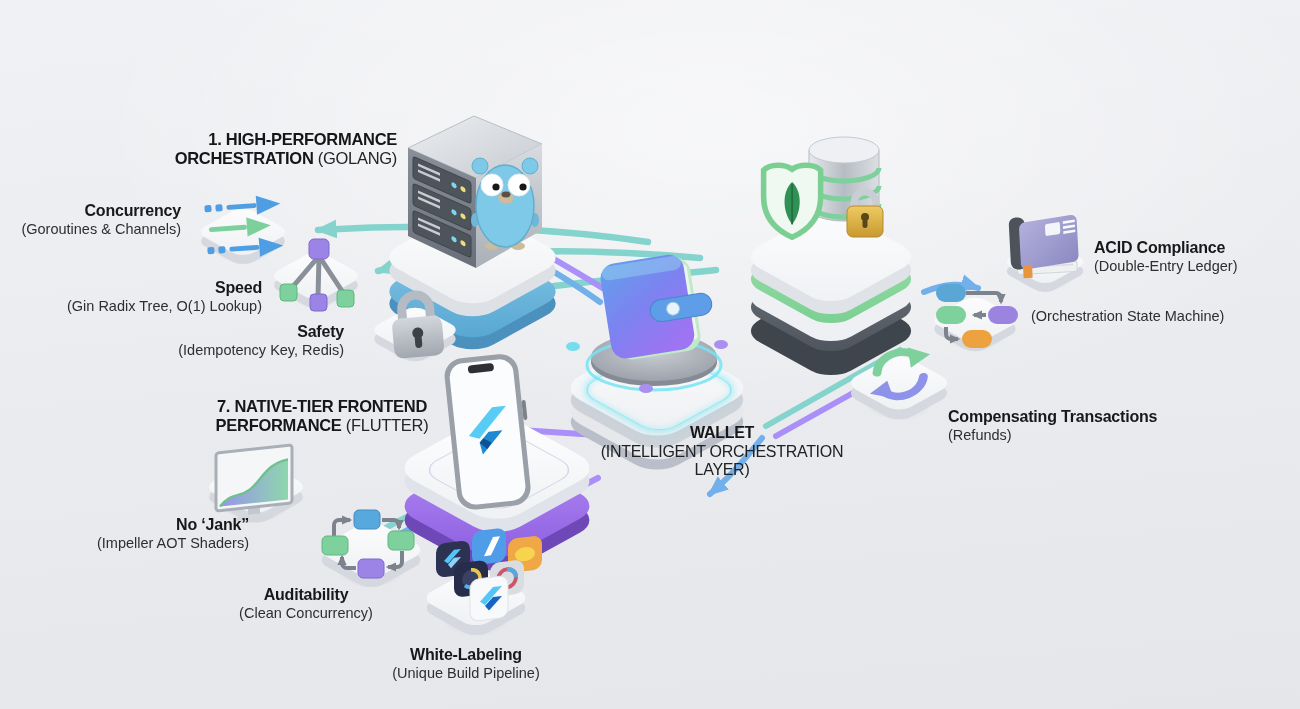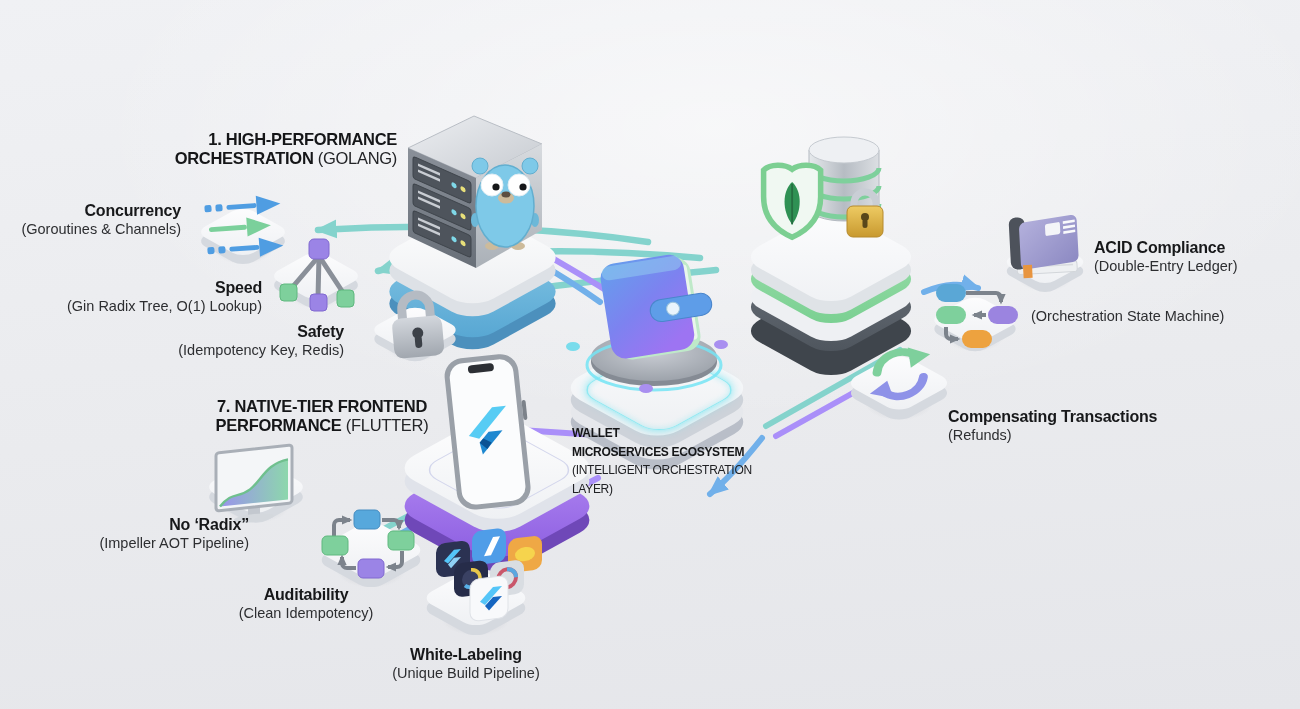--- a/index.html
+++ b/index.html
@@ -11,21 +11,21 @@
     font-family:Liberation Sans, sans-serif;
   }
   
   .hd{position:absolute;z-index:6;font-weight:bold;font-size:16.5px;letter-spacing:-.3px;
       line-height:19px;color:#151618;white-space:nowrap;}
   .hd .nrm{font-weight:400;color:#232427;}
   .lbl{position:absolute;z-index:6;color:#17181a;}
   .lbl .t{font-weight:bold;font-size:16px;letter-spacing:-.2px;line-height:20px;white-space:nowrap;}
   .lbl .s{font-weight:400;font-size:14.5px;line-height:17px;white-space:nowrap;color:#2d2e31;}
   .right{text-align:right;} .center{text-align:center;} .left{text-align:left;}
-  .ctr{position:absolute;z-index:6;font-size:12px;letter-spacing:-.3px;
+  .ctr{position:absolute;z-index:6;text-align:center;font-size:16px;letter-spacing:-.3px;
        line-height:18.5px;color:#151618;white-space:nowrap;}
   .ctr .b{font-weight:bold;} .ctr .n{font-weight:400;color:#202124;}
   
   .tile{position:absolute;z-index:2;}
   .tile .f{position:absolute;left:0;top:0;width:100%;height:100%;border-radius:22%;
            transform:scale(1,.55) rotate(45deg);}
   .tile .sh{position:absolute;left:-8%;top:16%;width:116%;height:104%;border-radius:50%;
             transform:scale(1,.55);
             background:radial-gradient(closest-side,rgba(80,88,102,.22),rgba(80,88,102,0) 75%);}
   .dot{position:absolute;z-index:4;border-radius:50%;}
@@ -473,44 +473,43 @@
   <div class="hd center" style="left:182px;top:397px;width:280px;">
     <div>7. NATIVE-TIER FRONTEND</div>
     <div><span>PERFORMANCE</span><span class="nrm"> (FLUTTER)</span></div>
   </div>
 
   <div class="hd left" style="left:880px;top:147px;">
   </div>
 
   <div class="ctr" style="left:572px;top:424px;width:300px;">
     <div class="b">WALLET</div>
-    <div class="b">MICROSERVICES ECOSYSTEM</div>
     <div class="n">(INTELLIGENT ORCHESTRATION</div>
     <div class="n">LAYER)</div>
   </div>
 
   <div class="lbl right" style="right:1119px;top:201px;">
     <div class="t">Concurrency</div>
     <div class="s">(Goroutines &amp; Channels)</div>
   </div>
   <div class="lbl right" style="right:1038px;top:262px;margin-top:16px;">
     <div class="t">Speed</div>
     <div class="s">(Gin Radix Tree, O(1) Lookup)</div>
   </div>
   <div class="lbl right" style="right:956px;top:322px;">
     <div class="t">Safety</div>
     <div class="s">(Idempotency Key, Redis)</div>
   </div>
   <div class="lbl right" style="right:1051px;top:515px;">
-    <div class="t">No ‘Radix”</div>
-    <div class="s">(Impeller AOT Pipeline)</div>
+    <div class="t">No ‘Jank”</div>
+    <div class="s">(Impeller AOT Shaders)</div>
   </div>
   <div class="lbl center" style="left:196px;top:585px;width:220px;">
     <div class="t">Auditability</div>
-    <div class="s">(Clean Idempotency)</div>
+    <div class="s">(Clean Concurrency)</div>
   </div>
   <div class="lbl center" style="left:356px;top:645px;width:220px;">
     <div class="t">White-Labeling</div>
     <div class="s">(Unique Build Pipeline)</div>
   </div>
   <div class="lbl left" style="left:1094px;top:238px;">
     <div class="t">ACID Compliance</div>
     <div class="s">(Double-Entry Ledger)</div>
   </div>
   <div class="lbl left" style="left:1031px;top:308px;">

